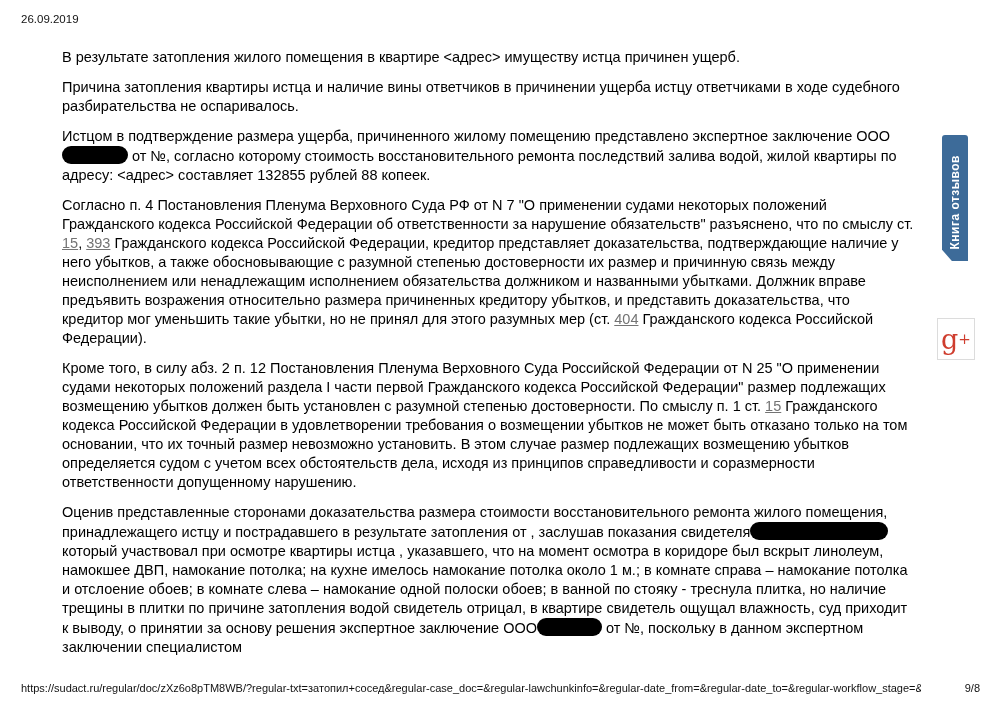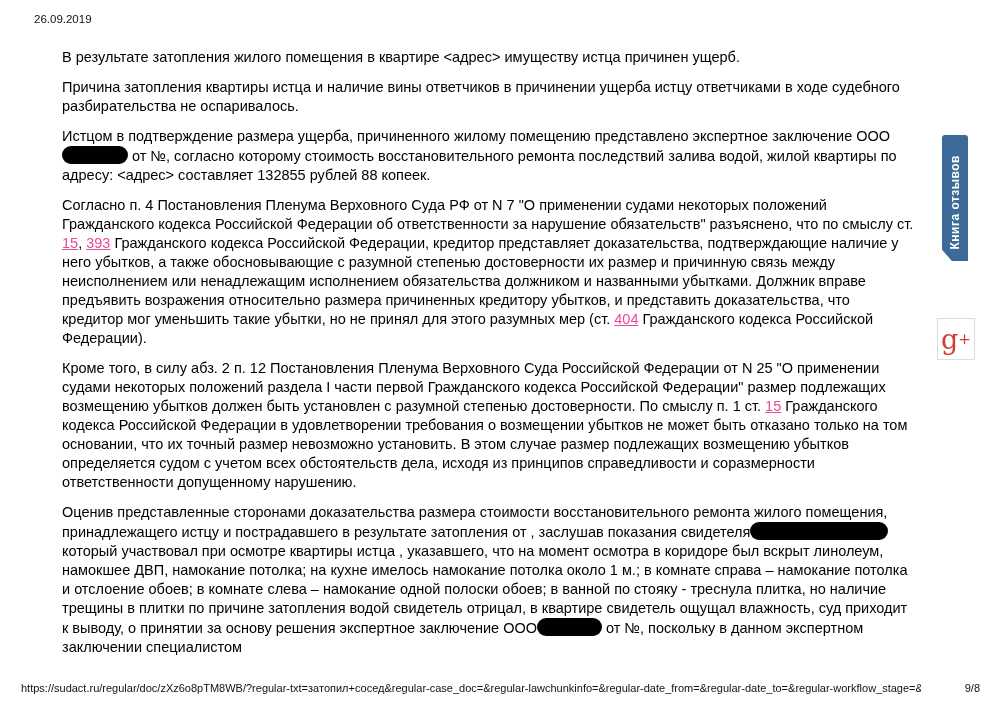--- a/index.html
+++ b/index.html
@@ -1,28 +1,28 @@
 <!DOCTYPE html>
 <html><head>
 <meta charset="utf-8">
 <style>
   * { margin:0; padding:0; box-sizing:border-box; }
   html,body { width:1000px; height:707px; background:#ffffff; overflow:hidden; }
   body { font-family:"Liberation Sans", sans-serif; color:#000; position:relative; }
 
   .print-header { position:absolute; top:13px; left:0; width:1000px; height:16px; font-size:11.5px; color:#111; }
-  .print-header .date { position:absolute; left:34px; top:0; }
+  .print-header .date { position:absolute; left:21px; top:0; }
   .print-header .title { position:absolute; left:0; width:1000px; text-align:center; top:0; }
 
   .doc-body { position:absolute; top:48px; left:62px; width:852px; font-size:14.5px; line-height:19px; }
   .doc-body p { margin:0 0 11px 0; }
 
   .redaction { display:inline-block; background:#000; border-radius:9px; height:18px; vertical-align:text-bottom; }
 
-  a.doc-link { color:#ec4899; text-decoration:underline; cursor:pointer; }
+  a.doc-link { color:#737373; text-decoration:underline; cursor:pointer; }
 
   .feedback-tab {
     position:absolute; top:135px; right:32px; width:26px; height:126px;
     background:#3d6b99; border-radius:3px 3px 0 0;
     clip-path:polygon(0 0, 100% 0, 100% 100%, 38% 100%, 0 91%);
     display:flex; align-items:center; justify-content:center; cursor:pointer;
   }
   .feedback-tab .tab-label {
     writing-mode:vertical-rl; transform:rotate(180deg);
     color:#ffffff; font-size:12px; font-weight:bold; letter-spacing:0.5px;

